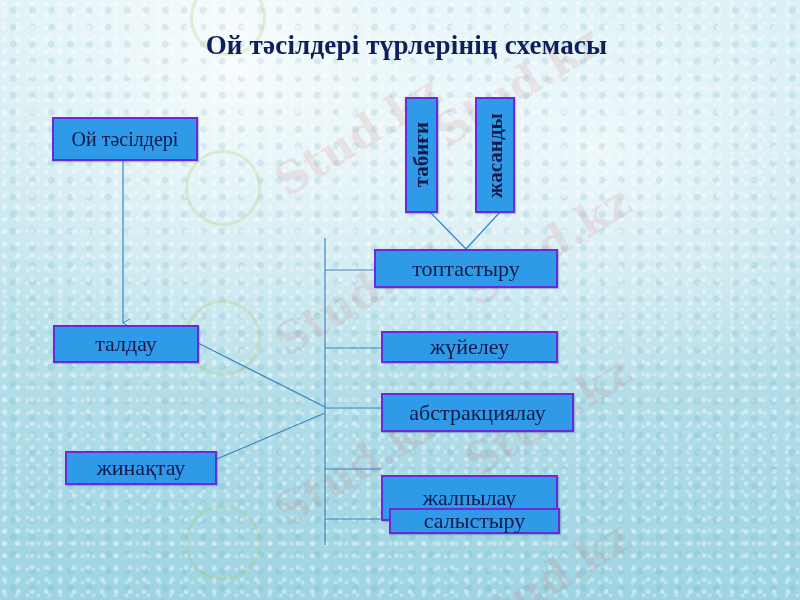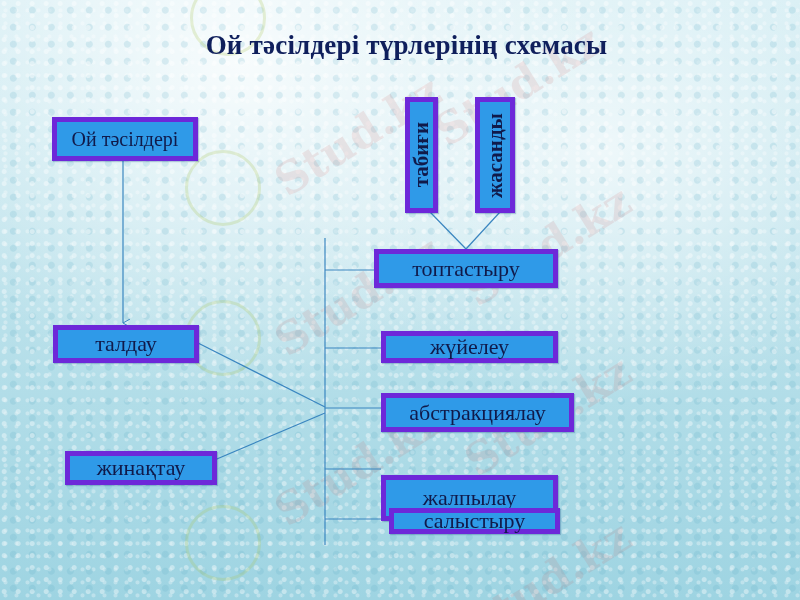--- a/index.html
+++ b/index.html
@@ -19,21 +19,21 @@
         radial-gradient(circle at 50% 80%, rgba(255,255,255,0.45) 0 1.5px, transparent 2.5px);
       background-size: 14px 12px, 19px 17px, 11px 13px;
       opacity:0.7;
     }
     .title {
       position:absolute; left:0; top:30px; width:800px; text-align:center;
       font-size:27px; font-weight:bold; color:#0f1f5c; letter-spacing:0.2px;
       padding-left:13px; box-sizing:border-box;
     }
     .box {
-      position:absolute; background:#2f9ae8; border:5px solid #6d28d9;
+      position:absolute; background:#2f9ae8; border:2px solid #6d28d9;
       color:#101a4a; display:flex; align-items:center; justify-content:center;
       box-sizing:border-box; white-space:nowrap;
       box-shadow: 1px 1px 1px rgba(0,60,120,0.25);
     }
     .box span { font-size:22px; line-height:1; }
     .box.vertical span {
       writing-mode: vertical-rl; transform: rotate(180deg);
       font-weight:bold; font-size:21px;
     }
     .watermark {

